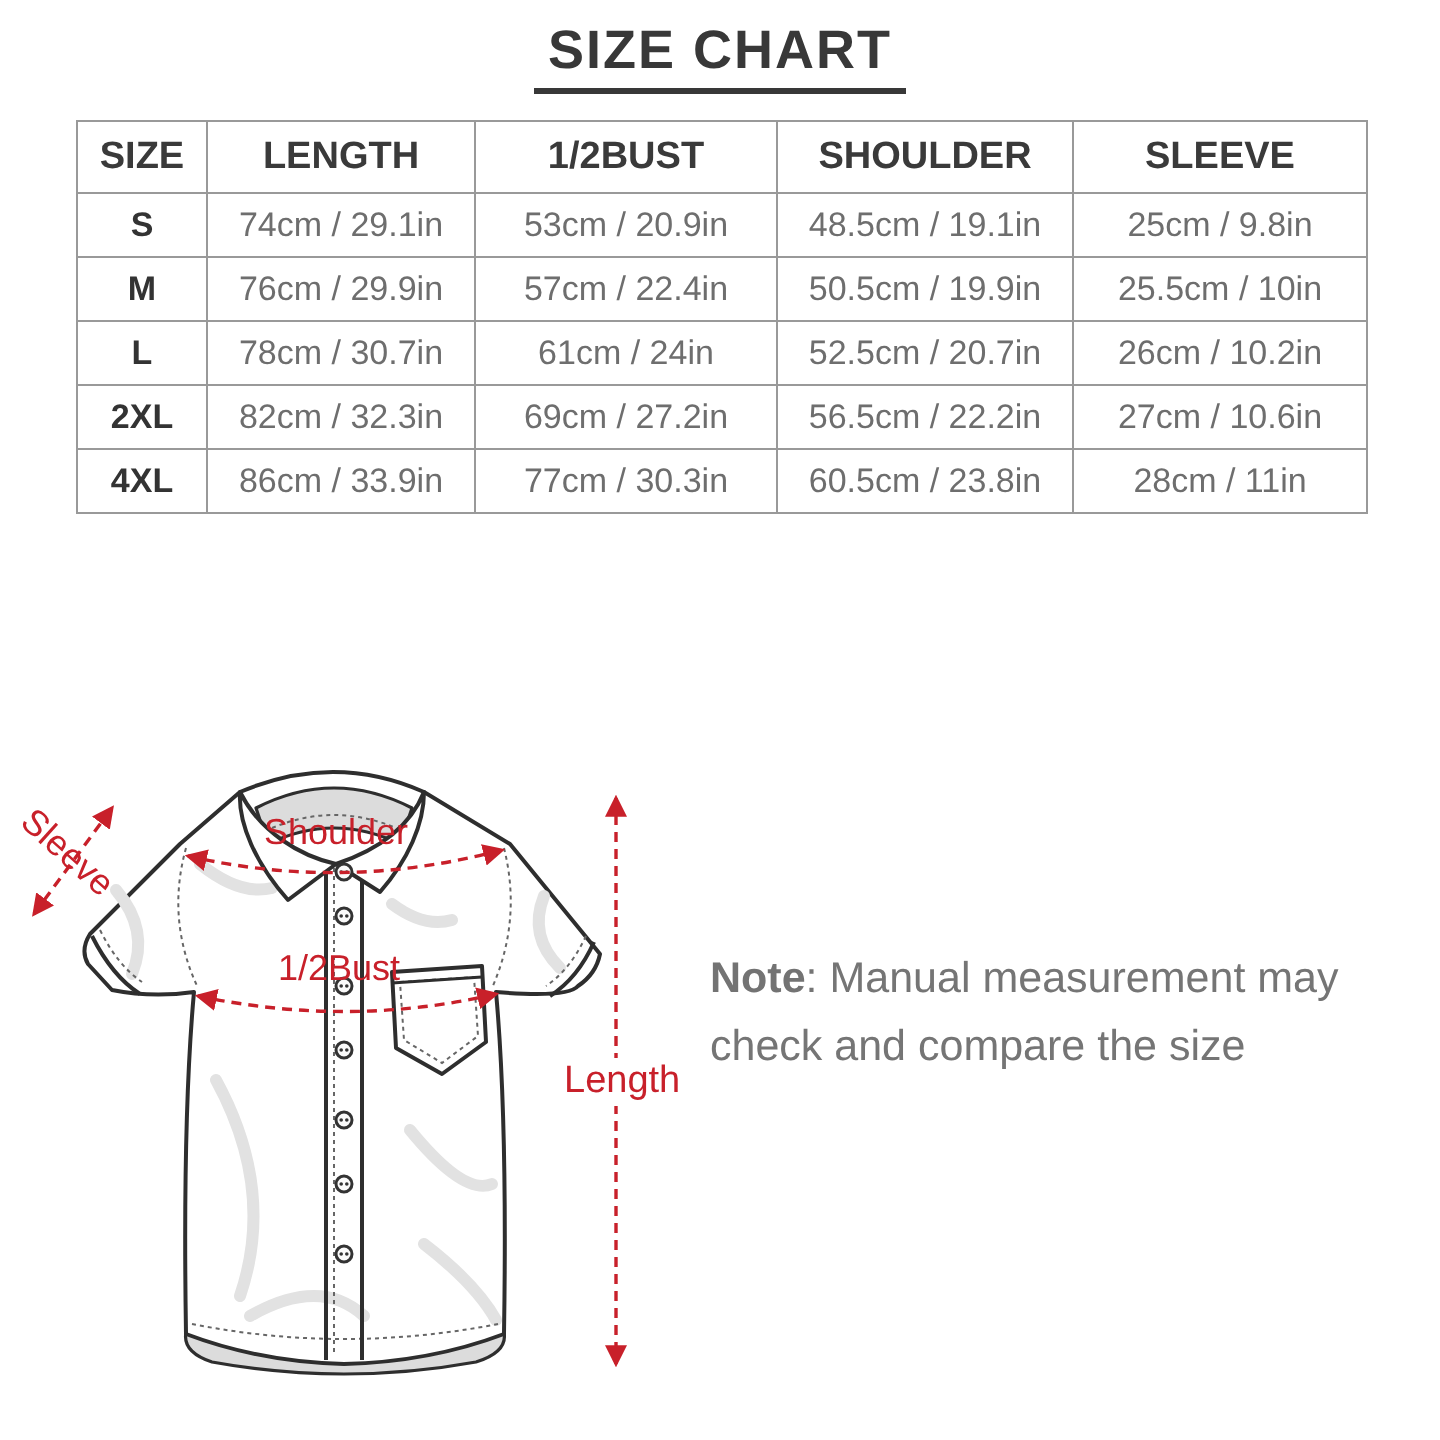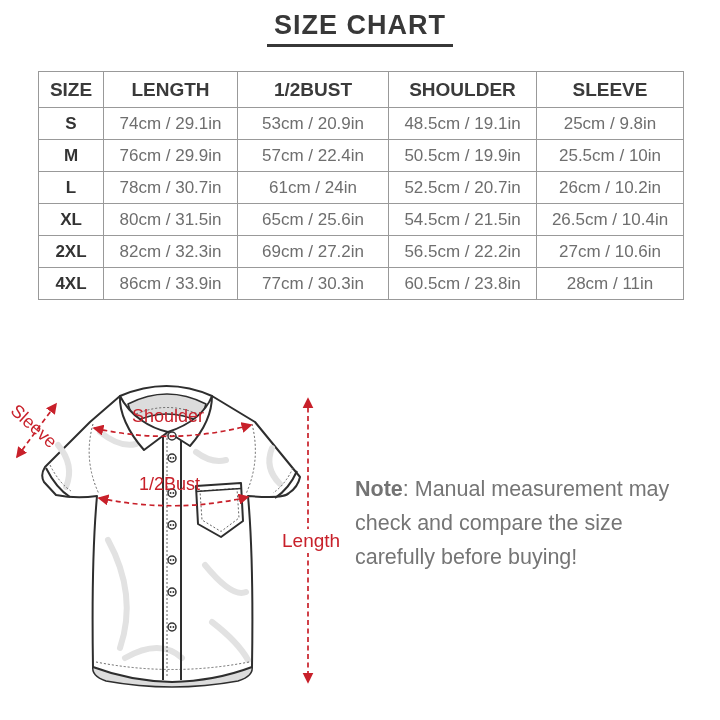--- a/index.html
+++ b/index.html
@@ -3,21 +3,21 @@
 <meta charset="utf-8">
 <style>
   html,body{margin:0;padding:0;}
   body{font-family:"Liberation Sans", sans-serif; background:#fff;}
   .page{position:relative;width:720px;height:720px;background:#fff;overflow:hidden;}
 
   .title-wrap{position:absolute;top:10px;left:0;width:720px;text-align:center;}
   .title{display:inline-block;font-size:27px;font-weight:bold;color:#383838;
          letter-spacing:1px;border-bottom:3px solid #383838;padding:0 7px 3px 7px;}
 
-  table.size-table{position:absolute;top:71px;left:38px;width:645px;
+  table.size-table{position:absolute;top:60px;left:38px;width:645px;
          border-collapse:collapse;table-layout:fixed;background:#fff;}
   .size-table th,.size-table td{border:1px solid #999;text-align:center;vertical-align:middle;padding:0;}
   .size-table th{height:35px;font-size:19px;font-weight:bold;color:#3a3a3a;}
   .size-table td{height:31px;font-size:17px;color:#6e6e6e;}
   .size-table td.size-cell{font-weight:bold;color:#333;font-size:17px;}
 
   .diagram{position:absolute;left:0;top:360px;width:360px;height:360px;}
   .diagram svg{position:absolute;left:0;top:0;}
   .red-label{position:absolute;color:var(--accent);font-size:18px;white-space:nowrap;}
   .lbl-shoulder{left:132px;top:46px;}
@@ -76,27 +76,20 @@
         <td>57cm / 22.4in</td>
         <td>50.5cm / 19.9in</td>
         <td>25.5cm / 10in</td>
       </tr>
       <tr>
         <td class="size-cell">L</td>
         <td>78cm / 30.7in</td>
         <td>61cm / 24in</td>
         <td>52.5cm / 20.7in</td>
         <td>26cm / 10.2in</td>
-      </tr>
-      <tr>
-        <td class="size-cell">XL</td>
-        <td>80cm / 31.5in</td>
-        <td>65cm / 25.6in</td>
-        <td>54.5cm / 21.5in</td>
-        <td>26.5cm / 10.4in</td>
       </tr>
       <tr>
         <td class="size-cell">2XL</td>
         <td>82cm / 32.3in</td>
         <td>69cm / 27.2in</td>
         <td>56.5cm / 22.2in</td>
         <td>27cm / 10.6in</td>
       </tr>
       <tr>
         <td class="size-cell">4XL</td>
@@ -192,16 +185,15 @@
 
     <span class="red-label lbl-shoulder">Shoulder</span>
     <span class="red-label lbl-bust">1/2Bust</span>
     <span class="red-label lbl-sleeve">Sleeve</span>
     <span class="red-label lbl-length">Length</span>
   </div>
 
   <div class="note">
     <div><b>Note</b><span>: Manual measurement may</span></div>
     <div>check and compare the size</div>
-    <div>carefully before buying!</div>
   </div>
 
 </div>
 
 </body></html>

